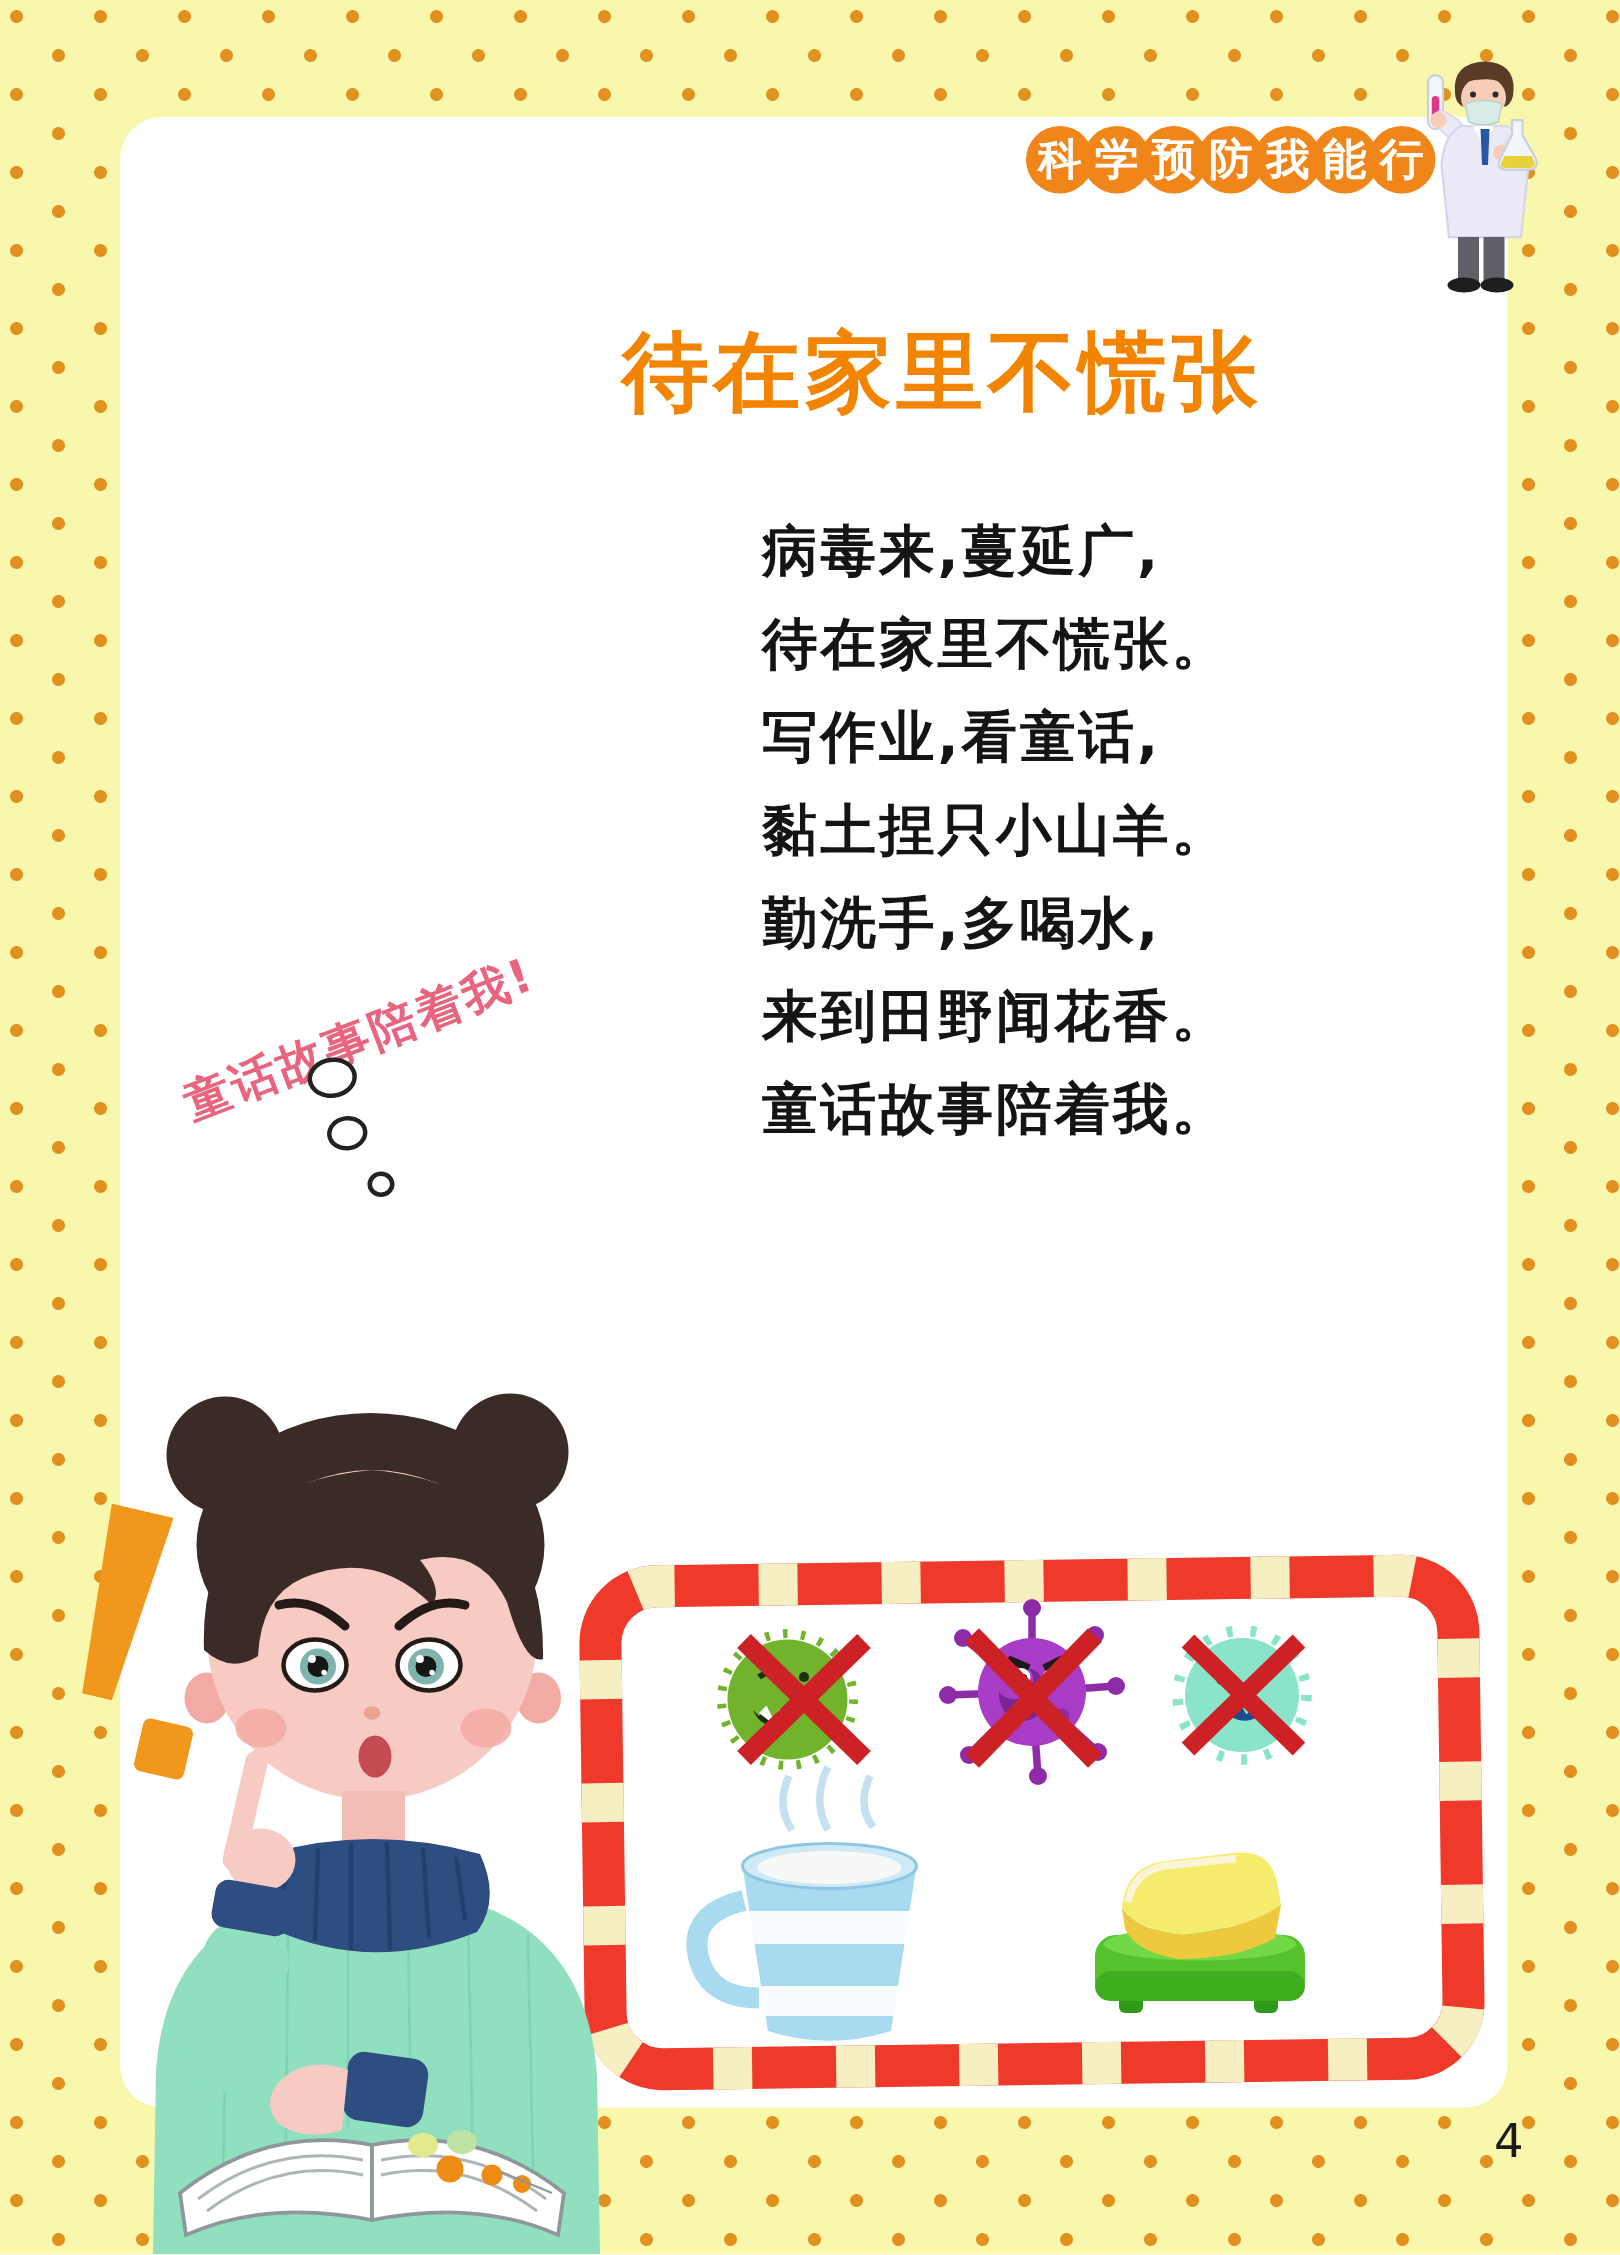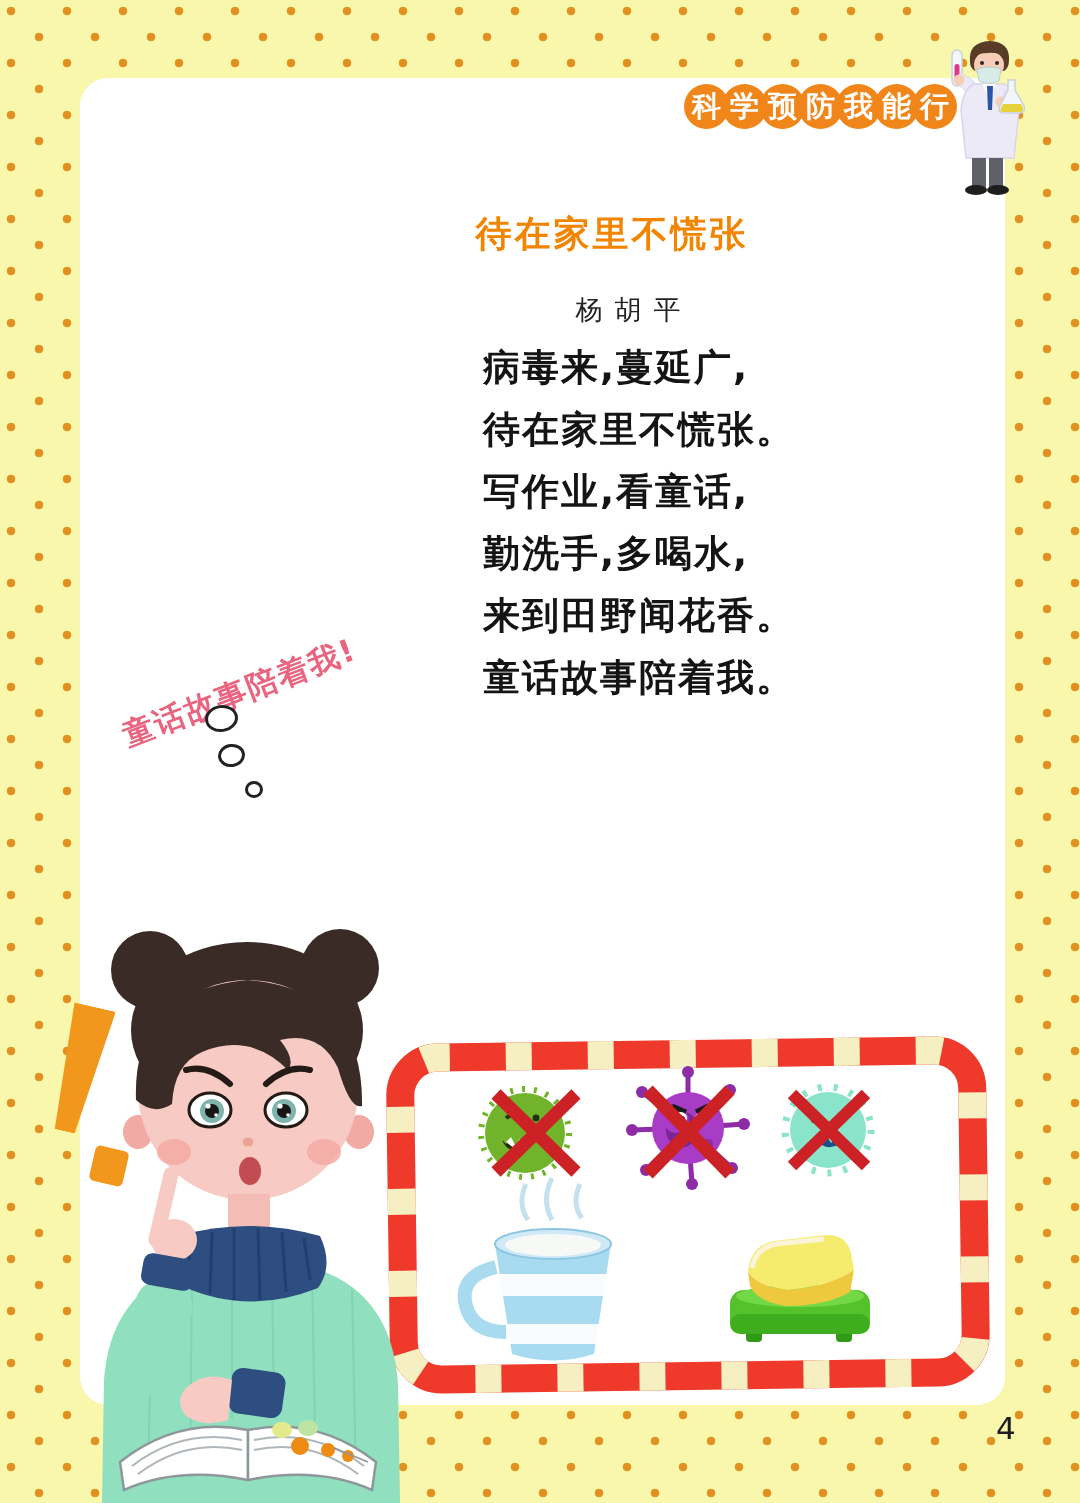--- a/index.html
+++ b/index.html
@@ -20,28 +20,28 @@
   
   .badge{position:absolute;left:684px;top:84px;display:flex;}
   .badge-circle{
     width:45px;height:45px;border-radius:50%;background:#f08519;
     color:#fff;display:flex;align-items:center;justify-content:center;
     font-size:29px;font-weight:bold;margin-left:-7px;flex:0 0 auto;
   }
   .badge-circle:first-child{margin-left:0;}
   
   .poem-title{
-    position:absolute;left:312px;top:210px;width:600px;text-align:center;
-    font-size:36px;font-weight:900;color:#f28400;letter-spacing:3px;white-space:nowrap;
+    position:absolute;left:328px;top:210px;width:600px;text-align:center;
+    font-size:58px;font-weight:900;color:#f28400;letter-spacing:3px;white-space:nowrap;
   }
   .poem-author{
     position:absolute;left:328px;top:292px;width:600px;text-align:center;
     font-size:27px;color:#222;letter-spacing:12px;text-indent:12px;
   }
-  .poem{position:absolute;left:483px;top:337px;color:#141414;}
+  .poem{position:absolute;left:508px;top:337px;color:#141414;}
   .poem-line{height:62px;line-height:62px;font-size:37px;font-weight:700;letter-spacing:2px;white-space:nowrap;}
   
   .speech{
     position:absolute;left:116px;top:672px;color:#e9647e;
     font-size:31px;font-weight:800;letter-spacing:2px;white-space:nowrap;
     transform:rotate(-21deg);
   }
   .bubble{position:absolute;background:#fff;border:3px solid #222;border-radius:50%;}
   .bubble.b1{left:205px;top:705px;width:27px;height:21px;transform:rotate(-8deg);}
   .bubble.b2{left:218px;top:744px;width:21px;height:17px;transform:rotate(-8deg);}
@@ -104,25 +104,25 @@
     <path d="M66,42 L73,42 L73,52 L82,68 Q84,75 77,75 L62,75 Q55,75 58,68 L66,52 Z" fill="#f2f6fa" stroke="#c8d2dc" stroke-width="1.5"></path>
     <path d="M61,66 L79,66 L81,70 Q82,74 77,74 L62,74 Q57,74 59,70 Z" fill="#e8d23c"></path>
 
     <rect x="30" y="120" width="14" height="30" fill="#5f6068"></rect>
     <rect x="47" y="120" width="14" height="30" fill="#5f6068"></rect>
     <ellipse cx="34" cy="152" rx="11" ry="5" fill="#1e1e1e"></ellipse>
     <ellipse cx="56" cy="152" rx="11" ry="5" fill="#1e1e1e"></ellipse>
   </svg>
 
   <div class="poem-title">待在家里不慌张</div>
-  <div class="poem-author">杨胡平</div>
   <div class="poem">
     <div class="poem-line">病毒来,蔓延广,</div>
     <div class="poem-line">待在家里不慌张。</div>
     <div class="poem-line">写作业,看童话,</div>
+    <div class="poem-line">黏土捏只小山羊。</div>
     <div class="poem-line">勤洗手,多喝水,</div>
     <div class="poem-line">来到田野闻花香。</div>
     <div class="poem-line">童话故事陪着我。</div>
   </div>
 
   <div class="speech">童话故事陪着我!</div>
   <div class="bubble b1"></div>
   <div class="bubble b2"></div>
   <div class="bubble b3"></div>
 

